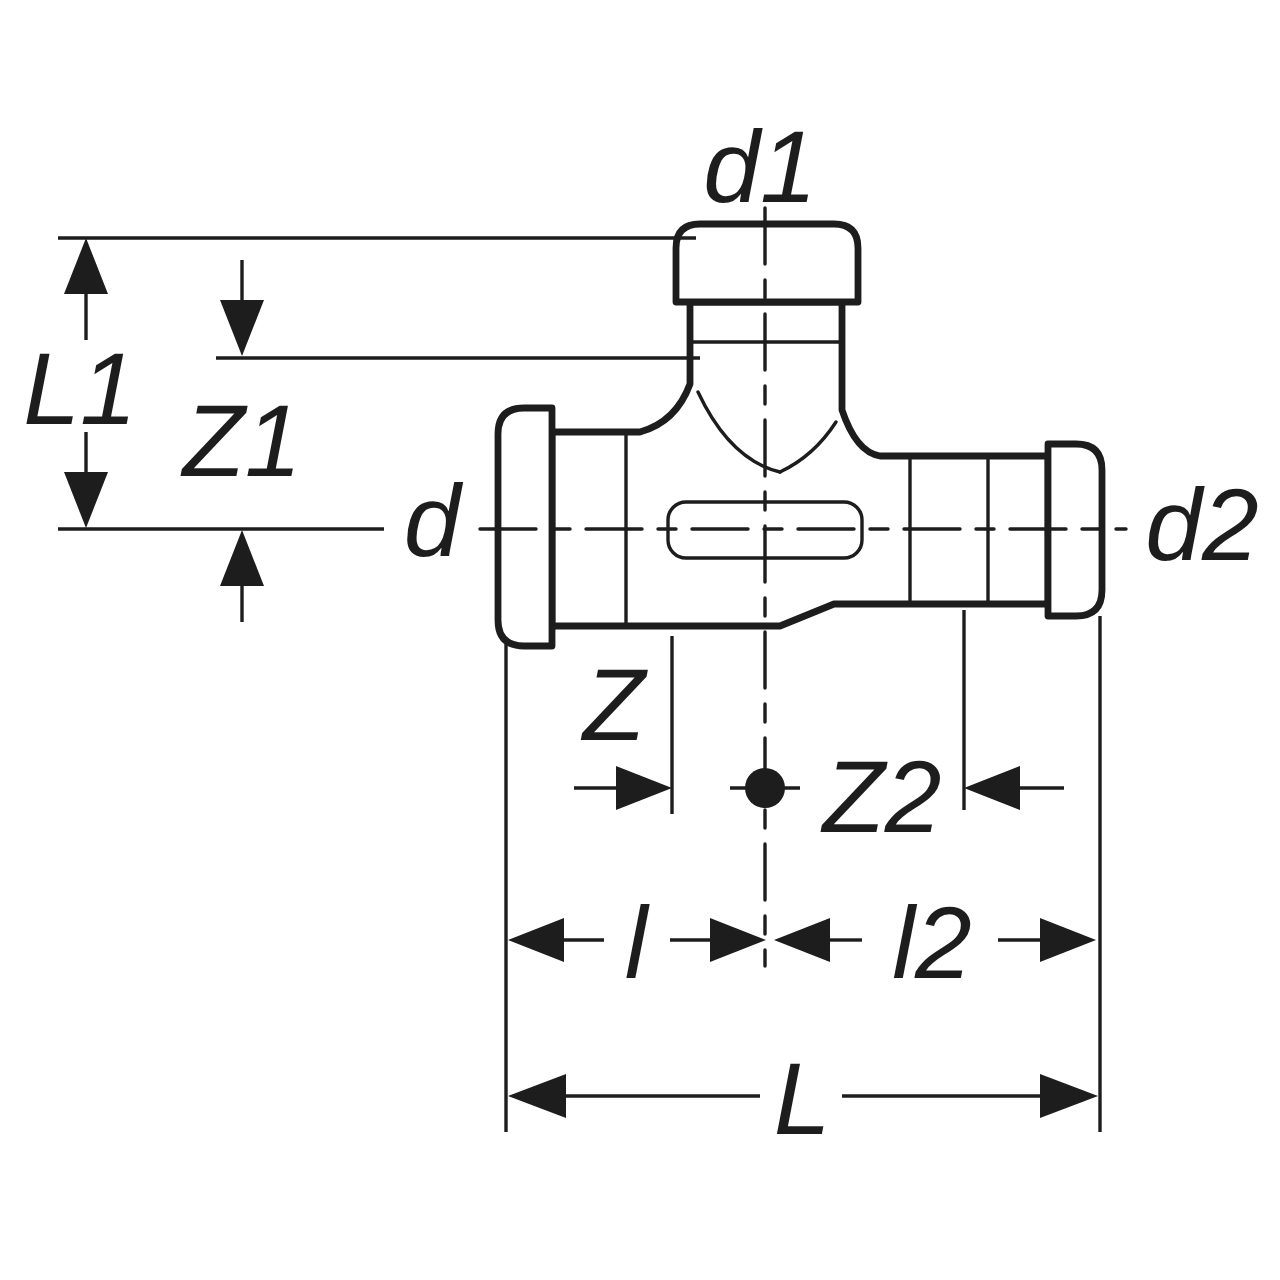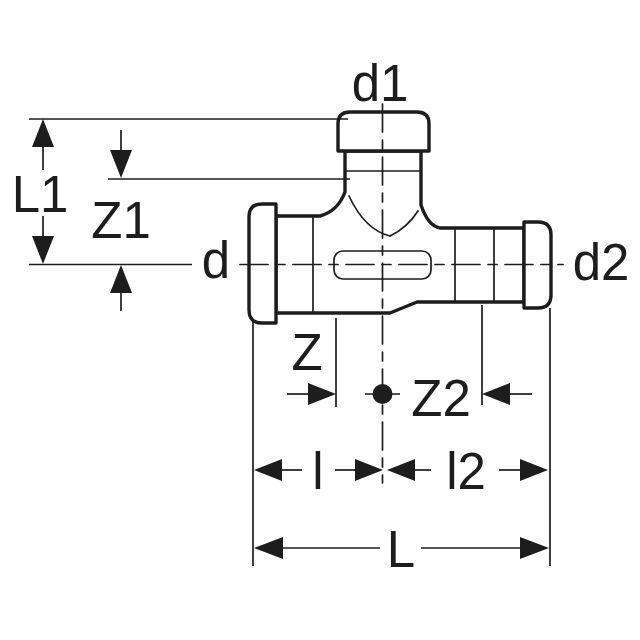--- a/index.html
+++ b/index.html
@@ -1,16 +1,16 @@
 <!DOCTYPE html>
 <html><head>
 <meta charset="utf-8">
 <style>
   html,body{margin:0;padding:0;background:#ffffff;}
-  .stage{position:relative;width:640px;height:640px;background:#ffffff;overflow:hidden;}
+  .stage{position:relative;width:640px;height:640px;background:#ffffff;overflow:hidden;font-style:italic;}
   svg{display:block;}
   text{font-family:"Liberation Sans","DejaVu Sans",sans-serif;font-size:51px;fill:#1d1d1d;}
 </style>
 </head>
 <body>
 
 <div class="stage">
 <svg width="640" height="640" viewBox="0 0 640 640">
 
   <g stroke="#1d1d1d" fill="none" stroke-linecap="round" stroke-linejoin="round">

